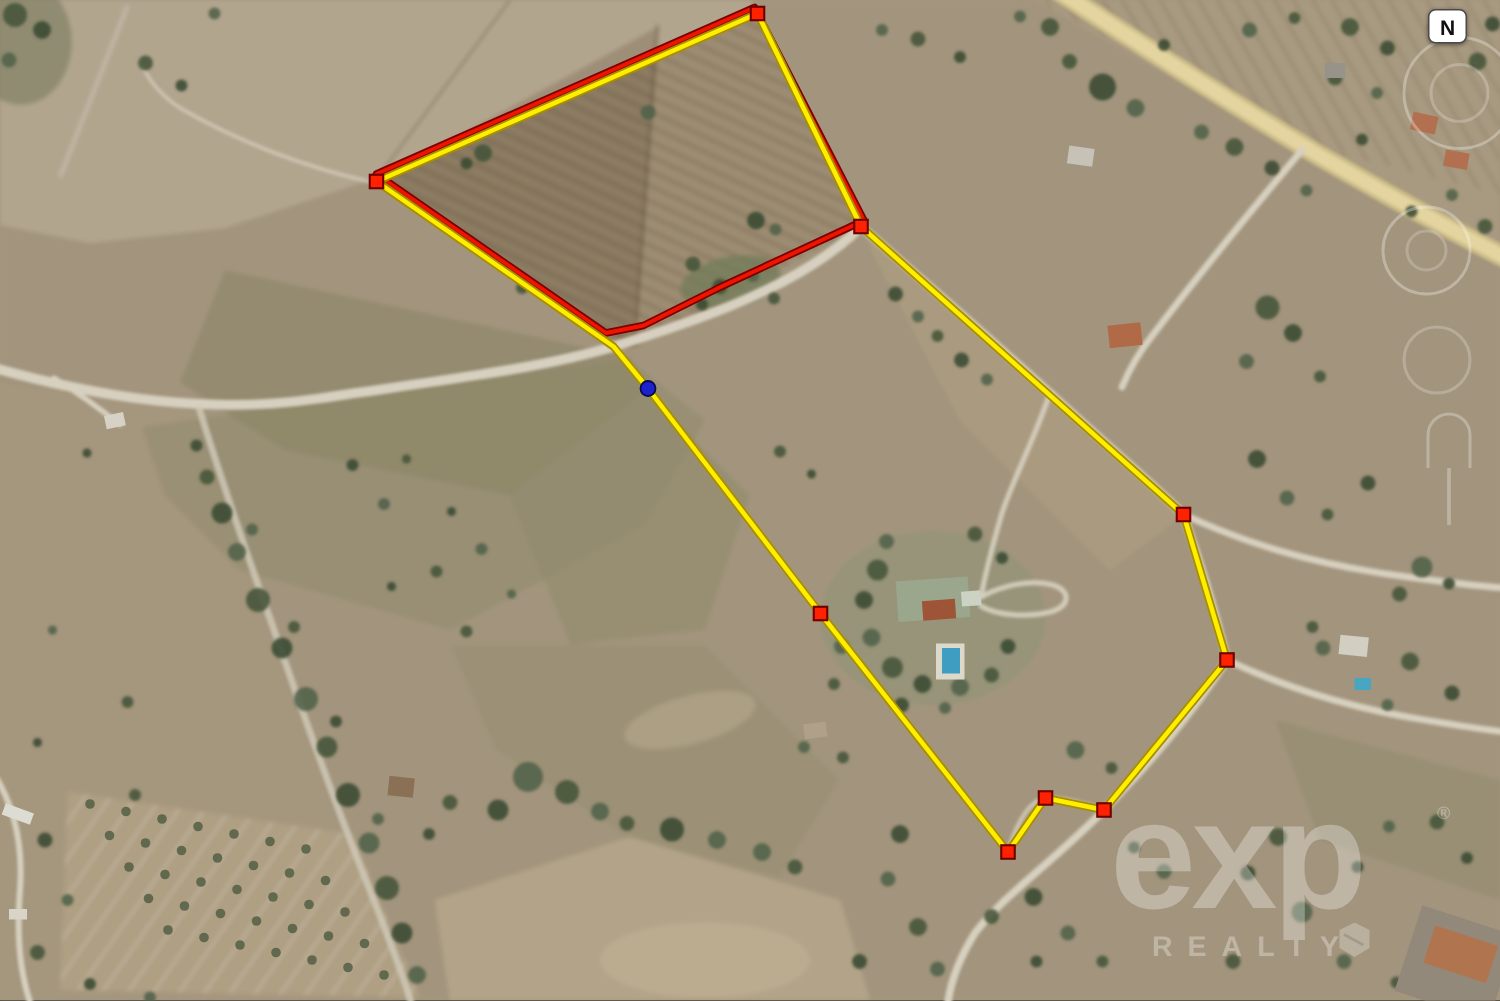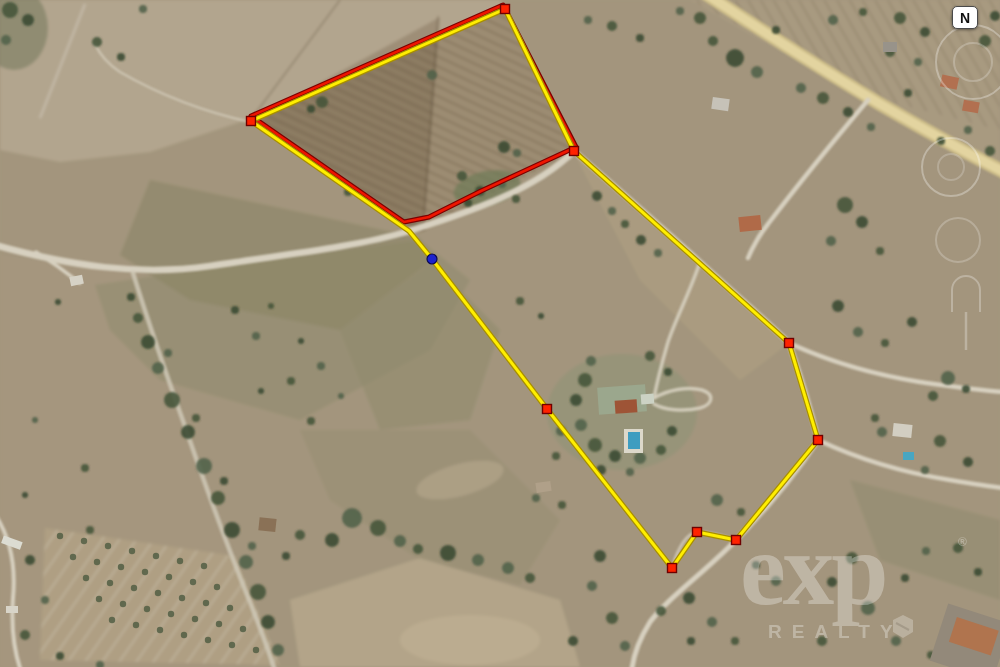--- a/index.html
+++ b/index.html
@@ -15,21 +15,21 @@
     display:flex;align-items:center;justify-content:center;
     font-weight:bold;font-size:14px;color:#101010;
     box-shadow:0 1px 3px rgba(0,0,0,.45);z-index:30;cursor:pointer;
   }
   
   .watermark{
     position:absolute;left:740px;top:505px;width:212px;height:150px;
     color:#ffffff;opacity:.30;z-index:25;pointer-events:none;
   }
   .wm-exp{
-    position:absolute;left:0;top:13px;font-family:Liberation Serif, serif;
+    position:absolute;left:0;top:13px;font-family:Liberation Sans, sans-serif;
     font-weight:bold;font-size:103px;line-height:1;letter-spacing:-3px;
   }
   .wm-reg{position:absolute;left:218px;top:30px;font-size:12px;font-weight:bold;}
   .wm-realty{
     position:absolute;left:28px;top:116px;font-size:19px;font-weight:700;
     letter-spacing:10px;white-space:nowrap;
   }
   .wm-logo{position:absolute;left:152px;top:110px;width:22px;height:24px;}
 </style>
 </head>

